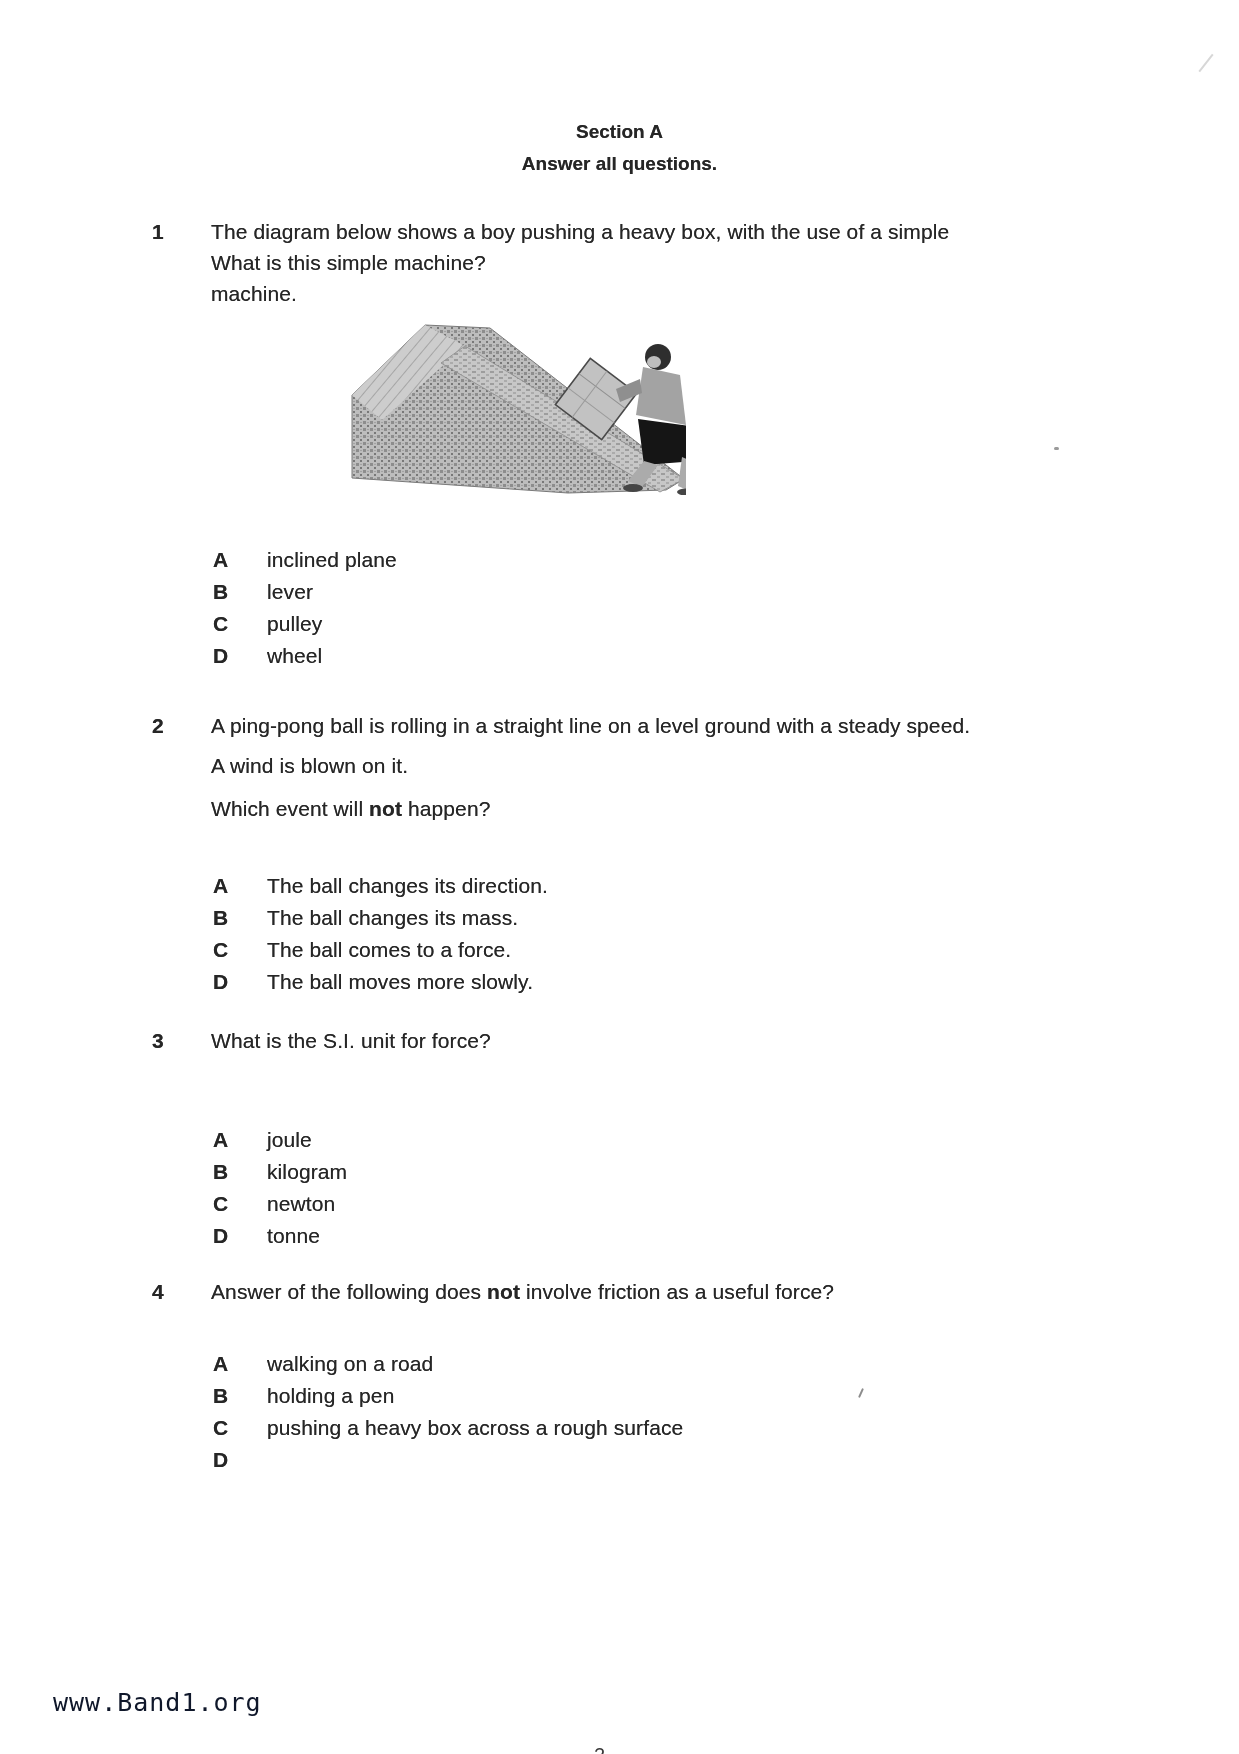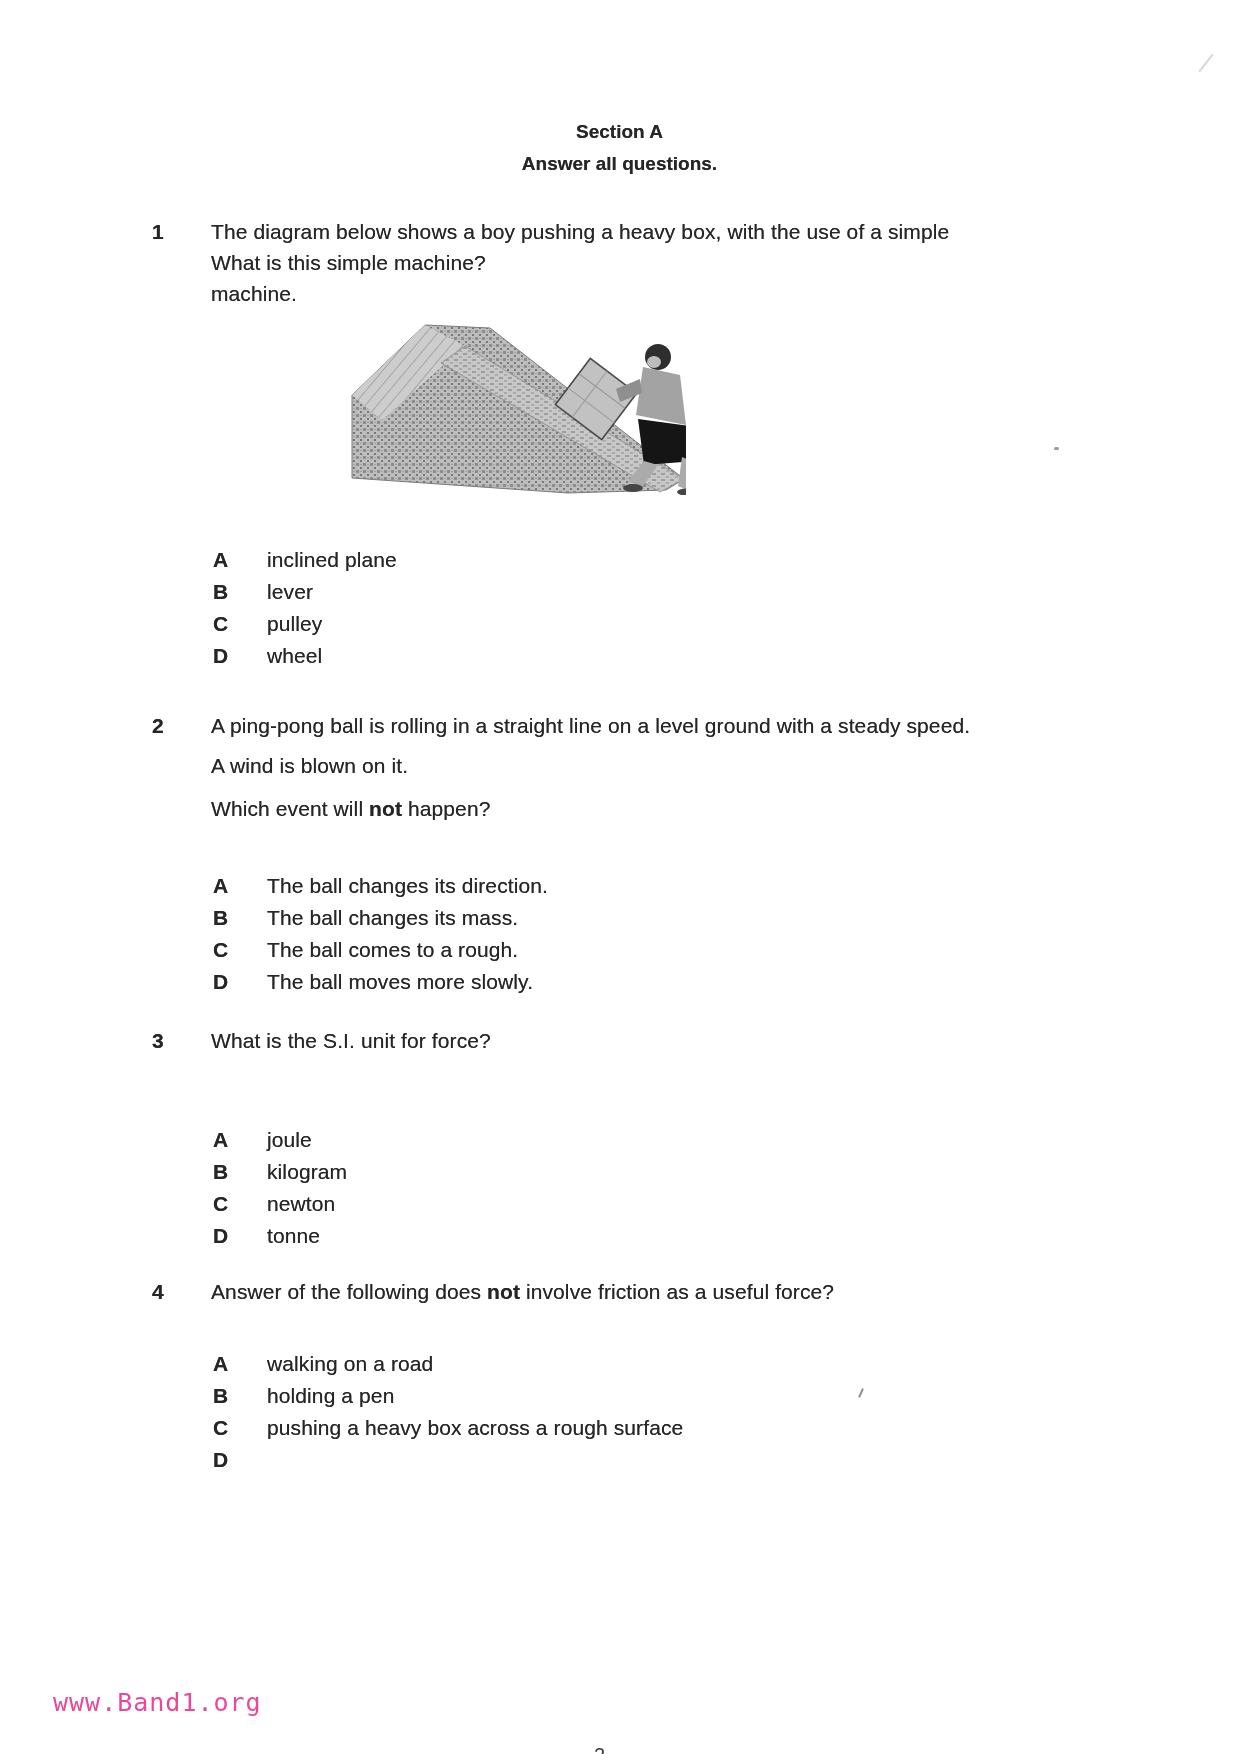--- a/index.html
+++ b/index.html
@@ -24,21 +24,21 @@
     font-size:21px; line-height:31px; letter-spacing:0.1px;
   }
   .qline{ font-size:21px; line-height:28px; letter-spacing:0.1px; }
   .opts{ }
   .opt{ display:flex; height:32px; line-height:32px; }
   .ol{ width:54px; font-weight:bold; font-size:21px; flex:0 0 54px; }
   .ot{ font-size:21px; letter-spacing:0.1px; }
   b.inline{ font-weight:bold; }
   .footer{
     font-family:"DejaVu Sans Mono","Liberation Mono",monospace;
-    font-size:25px; color:#ec4899; letter-spacing:1px;
+    font-size:25px; color:#0f172a; letter-spacing:1px;
   }
   .pagenum-clip{
     width:20px; height:9px; overflow:hidden;
   }
   .pagenum-clip span{
     font-size:20px; line-height:20px; color:#3a3a3a;
     font-family:"Liberation Sans",sans-serif;
   }
   
   .artifact-tick{ width:2px; height:10px; background:#6f6f6f; transform:rotate(24deg); border-radius:1px; opacity:.8;}
@@ -133,21 +133,21 @@
   <div class="opt">
       <span class="ol">A</span>
       <span class="ot">The ball changes its direction.</span>
     </div>
   <div class="opt">
       <span class="ol">B</span>
       <span class="ot">The ball changes its mass.</span>
     </div>
   <div class="opt">
       <span class="ol">C</span>
-      <span class="ot">The ball comes to a rough.</span>
+      <span class="ot">The ball comes to a force.</span>
     </div>
   <div class="opt">
       <span class="ol">D</span>
       <span class="ot">The ball moves more slowly.</span>
     </div>
 </div>
 
 <div class="abs qnum scanink" style="left:152px;top:1027px;line-height:28px;">3</div>
 <div class="abs qline scanink" style="left:211px;top:1027px;width:900px;">What is the S.I. unit for force?</div>
 

